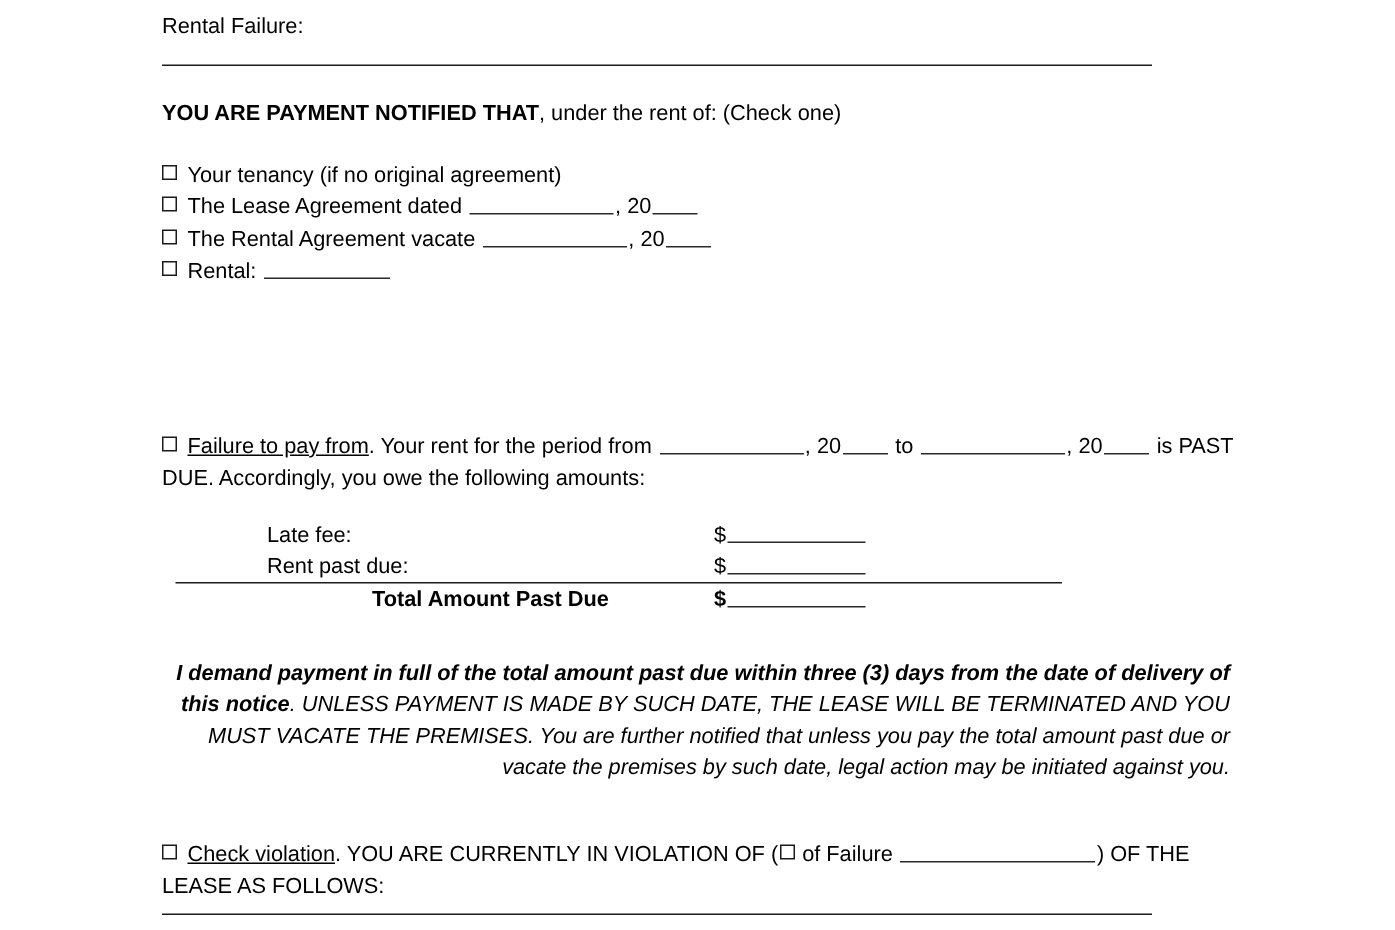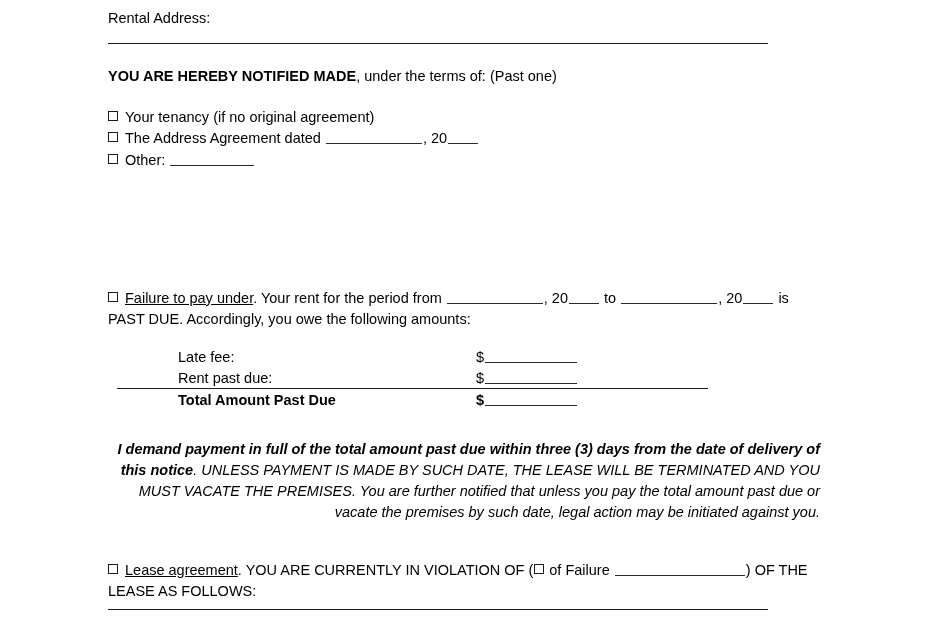--- a/index.html
+++ b/index.html
@@ -118,21 +118,21 @@
     width: 100%;
   }
   .amounts td {
     padding: 0;
     line-height: 1.42;
     vertical-align: baseline;
   }
   .amounts td.lbl { padding-left: 61px; white-space: nowrap; }
   .amounts td.val { width: 232px; white-space: nowrap; }
   .amounts tr.total-row td { border-top: 1.6px solid #1a1a1a; padding-top: 1px; }
-  .amounts tr.total-row td.lbl { font-weight: bold; }
+  .amounts tr.total-row td.lbl { font-weight: bold; text-align: center; }
 
   .demand {
     position: absolute;
     left: 108px;
     top: 439px;
     width: 712px;
     text-align: right;
     font-style: italic;
   }
 
@@ -147,50 +147,54 @@
     left: 108px;
     top: 609px;
     width: 660px;
   }
 </style>
 </head>
 <body>
 
 <div class="page">
 
-  <div class="addr-label">Rental Address:</div>
+  <div class="addr-label">Rental Failure:</div>
   <hr class="rule addr-rule">
 
   <div class="notified">
-    <span class="b">YOU ARE HEREBY NOTIFIED MADE</span><span>, under the terms of: (Past one)</span>
+    <span class="b">YOU ARE PAYMENT NOTIFIED THAT</span><span>, under the rent of: (Check one)</span>
   </div>
 
   <div class="check-list">
 
     <div class="row">
       <span class="cb"></span><span>Your tenancy (if no original agreement)</span>
     </div>
 
-
-    <div class="row">
-      <span class="cb"></span><span>The Address Agreement dated</span>
+    <div class="row">
+      <span class="cb"></span><span>The Lease Agreement dated</span>
       <span class="blank w-date"></span><span>, 20</span><span class="blank w-yr"></span>
     </div>
 
-
-    <div class="row">
-      <span class="cb"></span><span>Other:</span>
+    <div class="row">
+      <span class="cb"></span><span>The Rental Agreement vacate</span>
+      <span class="blank w-date"></span><span>, 20</span><span class="blank w-yr"></span>
+    </div>
+
+
+    <div class="row">
+      <span class="cb"></span><span>Rental:</span>
       <span class="blank w-other"></span>
     </div>
 
   </div>
 
 
   <div class="failure">
-    <span class="cb"></span><span class="u">Failure to pay under</span><span>. Your rent for the period from</span>
+    <span class="cb"></span><span class="u">Failure to pay from</span><span>. Your rent for the period from</span>
     <span class="blank w-date"></span><span>, 20</span><span class="blank w-yr"></span>
     <span>to</span>
     <span class="blank w-date"></span><span>, 20</span><span class="blank w-yr"></span>
     <span>is PAST DUE. Accordingly, you owe the following amounts:</span>
   </div>
 
   <div class="amounts">
     <table>
       <tbody>
           <tr>
@@ -207,18 +211,18 @@
       </tr>
     </tbody>
       </table>
   </div>
 
   <div class="demand">
     <span class="b">I demand payment in full of the total amount past due within three (3) days from the date of delivery of this notice</span><span>. UNLESS PAYMENT IS MADE BY SUCH DATE, THE LEASE WILL BE TERMINATED AND YOU MUST VACATE THE PREMISES. You are further notified that unless you pay the total amount past due or vacate the premises by such date, legal action may be initiated against you.</span>
   </div>
 
   <div class="violation">
-    <span class="cb"></span><span class="u">Lease agreement</span><span>. YOU ARE CURRENTLY IN VIOLATION OF (</span><span class="cb inline"></span><span>of Failure</span>
+    <span class="cb"></span><span class="u">Check violation</span><span>. YOU ARE CURRENTLY IN VIOLATION OF (</span><span class="cb inline"></span><span>of Failure</span>
     <span class="blank w-sec"></span><span>) OF THE LEASE AS FOLLOWS:</span>
   </div>
   <hr class="rule violation-rule">
 
 </div>
 
 </body></html>

